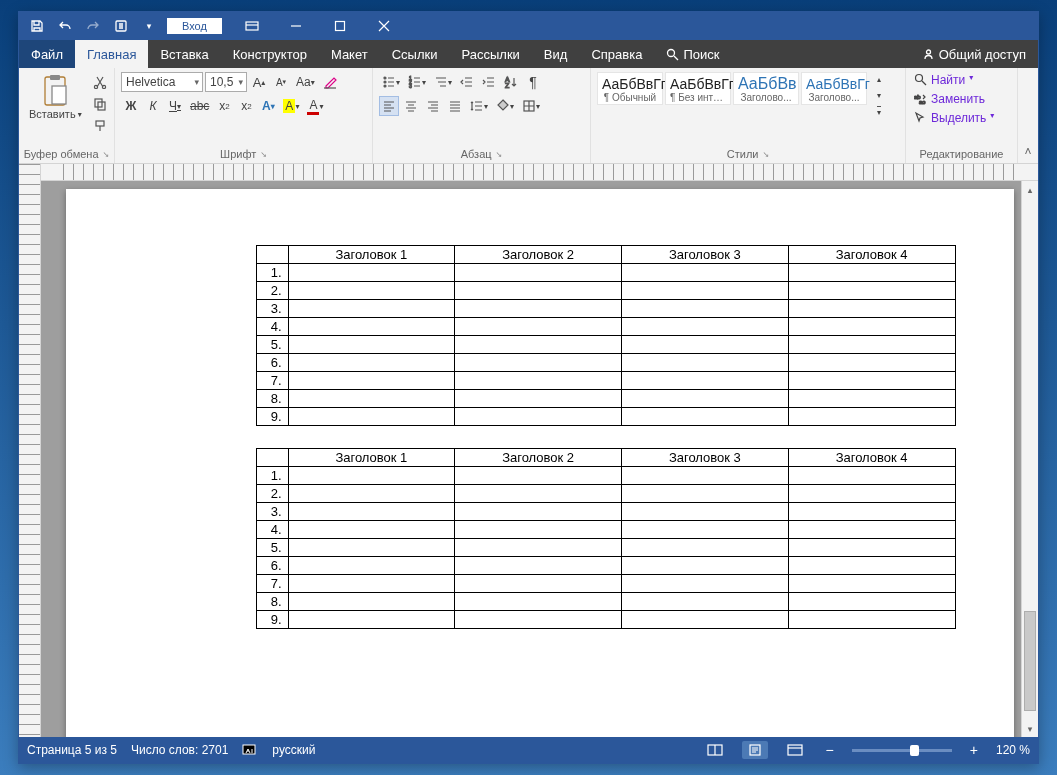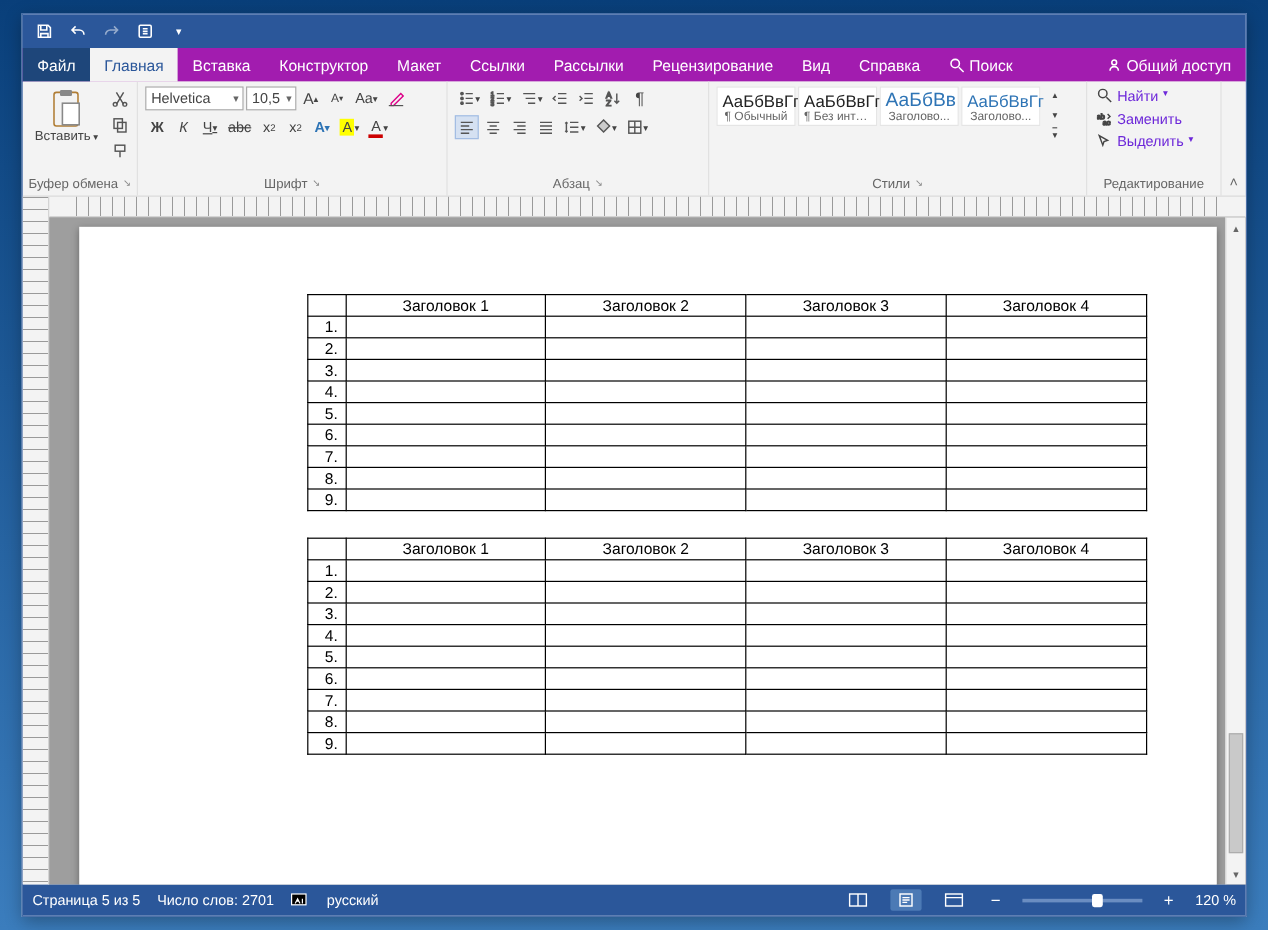--- a/index.html
+++ b/index.html
@@ -9,30 +9,30 @@
   .titlebar { height: 28px; background: #2b579a; color: #fff; display: flex; align-items: center; font-size: 12px; }
   .tb-qat { display: flex; align-items: center; gap: 4px; padding: 0 6px; }
   .tb-btn { width: 24px; height: 24px; display: flex; align-items: center; justify-content: center; color: #fff; font-size: 13px; cursor: pointer; }
   .tb-btn svg { fill: none; stroke: #fff; stroke-width: 1.3; }
   .tb-title { flex: 1; text-align: center; opacity: .95; }
   .tb-right { display: flex; align-items: center; }
   .tb-login { border: 1px solid #fff; background:#fff; color:#2b579a; padding: 1px 14px; font-size: 11px; margin-right: 8px; cursor: pointer; }
   .tb-sys { width: 44px; height: 28px; display: flex; align-items: center; justify-content: center; cursor: pointer; }
   .tb-sys svg { stroke:#fff; stroke-width:1.2; fill:none;}
   
-  .tabs { height: 28px; background: #a21caf; display: flex; align-items: stretch; color: #fff; font-size: 13px; }
+  .tabs { height: 28px; background: #404040; display: flex; align-items: stretch; color: #fff; font-size: 13px; }
   .tab { padding: 0 12px; display: flex; align-items: center; cursor: pointer; }
   .tab.active { background: #f3f3f3; color: #2b579a; }
   .tabs-spacer { flex: 1; }
   .tab.search svg, .tab.share svg{ stroke:#fff; fill:none; stroke-width:1.3; margin-right:4px;}
   
   .ribbon { background: #f3f3f3; border-bottom: 1px solid #d4d4d4; display: flex; align-items: stretch; height: 96px; font-size: 12px; color:#444; }
   .group { display: flex; flex-direction: column; border-right: 1px solid #e1e1e1; }
   .group-body { flex: 1; display: flex; align-items: flex-start; padding: 4px 6px 0 6px; gap:4px;}
-  .group-label { text-align: center; font-size: 11px; color: #666; padding: 2px 0 3px; display:flex; align-items:flex-start; justify-content:center; gap:4px;}
+  .group-label { text-align: center; font-size: 11px; color: #666; padding: 2px 0 3px; display:flex; align-items:center; justify-content:center; gap:4px;}
   .group-label .dlaunch{ font-size:8px; color:#888; cursor:pointer;}
   .rbtn { min-width: 20px; height: 20px; display: inline-flex; align-items: center; justify-content: center; cursor: pointer; padding:0 2px; border:1px solid transparent;}
   .rbtn svg{stroke:#555; fill:none; stroke-width:1.2;}
   .rows { display:flex; flex-direction:column; gap:2px; }
   .row { display:flex; align-items:center; gap:2px;}
   .big-paste { display:flex; flex-direction:column; align-items:center; cursor:pointer; padding:2px 4px;}
   .big-paste svg{fill:none;stroke:#555;stroke-width:1.3;}
   .big-paste .cap{font-size:11px; color:#444; display:flex; align-items:center; gap:2px;}
   .font-sel { height:20px; border:1px solid #ababab; background:#fff; font-size:12px; padding:0 14px 0 4px; display:flex; align-items:center; position:relative; cursor:pointer;}
   .font-sel::after{content:"▾"; position:absolute; right:3px; font-size:9px; color:#666;}
@@ -100,31 +100,54 @@
           </svg>
         </div>
       <div class="tb-btn">
           <svg width="14" height="14" viewBox="0 0 14 14">
             <rect x="2" y="2" width="10" height="10" rx="1"></rect>
             <path d="M5 5h4M5 7h4M5 9h4"></path>
           </svg>
         </div>
       <div class="tb-btn" style="font-size:9px">▾</div>
     </div>
+    <div class="tb-right">
+      <div class="tb-login">Вход</div>
+      <div class="tb-sys">
+          <svg width="14" height="10" viewBox="0 0 14 10">
+            <rect x="1" y="1" width="12" height="8"></rect>
+            <path d="M1 4h12"></path>
+          </svg>
+        </div>
+      <div class="tb-sys">
+          <svg width="12" height="12" viewBox="0 0 12 12">
+            <path d="M1 6h10"></path>
+          </svg>
+        </div>
+      <div class="tb-sys">
+          <svg width="12" height="12" viewBox="0 0 12 12">
+            <rect x="1.5" y="1.5" width="9" height="9"></rect>
+          </svg>
+        </div>
+      <div class="tb-sys close">
+          <svg width="12" height="12" viewBox="0 0 12 12">
+            <path d="M1 1l10 10M11 1 1 11"></path>
+          </svg>
+        </div>
+    </div>
   </div>
 
   <div class="tabs">
     <div class="tab" style="background:#1e467a;">Файл</div>
     <div class="tab active">Главная</div>
     <div class="tab">Вставка</div>
     <div class="tab">Конструктор</div>
     <div class="tab">Макет</div>
     <div class="tab">Ссылки</div>
     <div class="tab">Рассылки</div>
-    <div class="tab">Рецензирование</div>
     <div class="tab">Вид</div>
     <div class="tab">Справка</div>
     <div class="tab search">
         <svg width="13" height="13" viewBox="0 0 13 13">
           <circle cx="5" cy="5" r="3.5"></circle>
           <path d="M8 8l4 4"></path>
         </svg>
         <span>Поиск</span>
       </div>
     <div class="tabs-spacer"></div>

